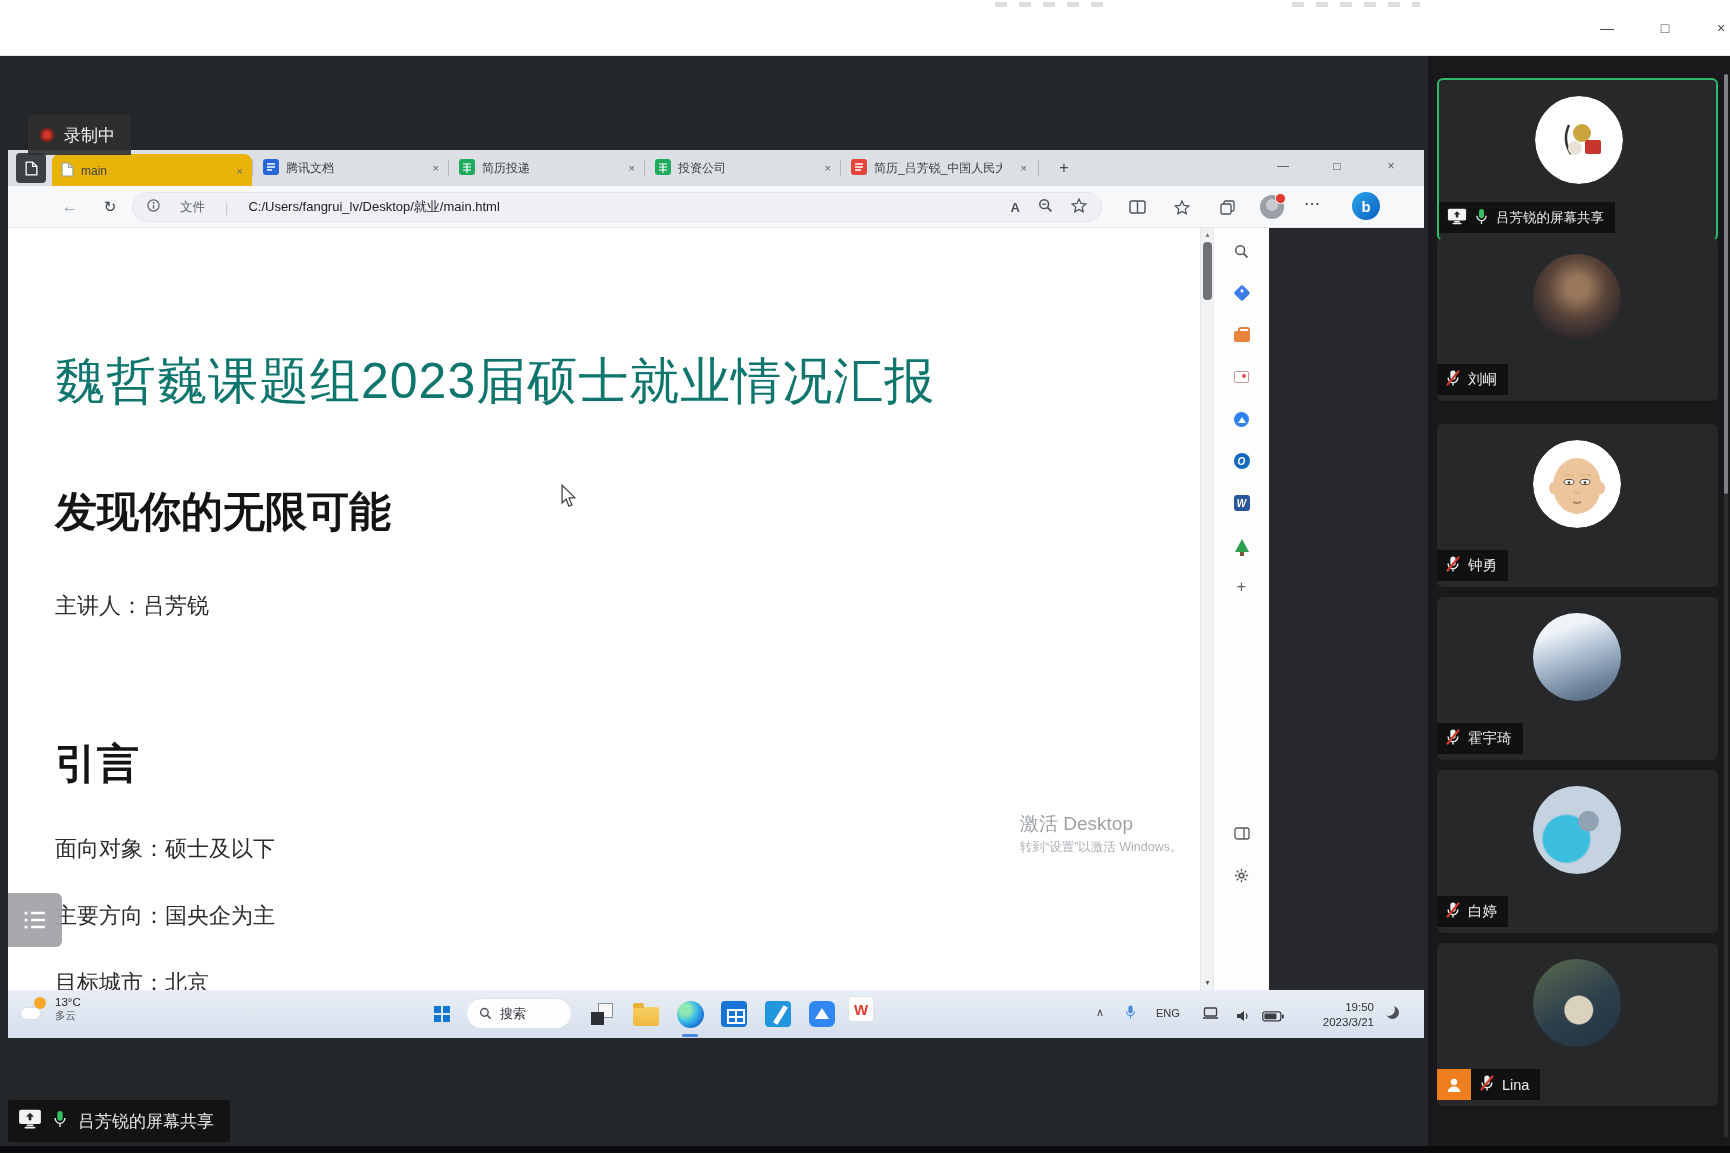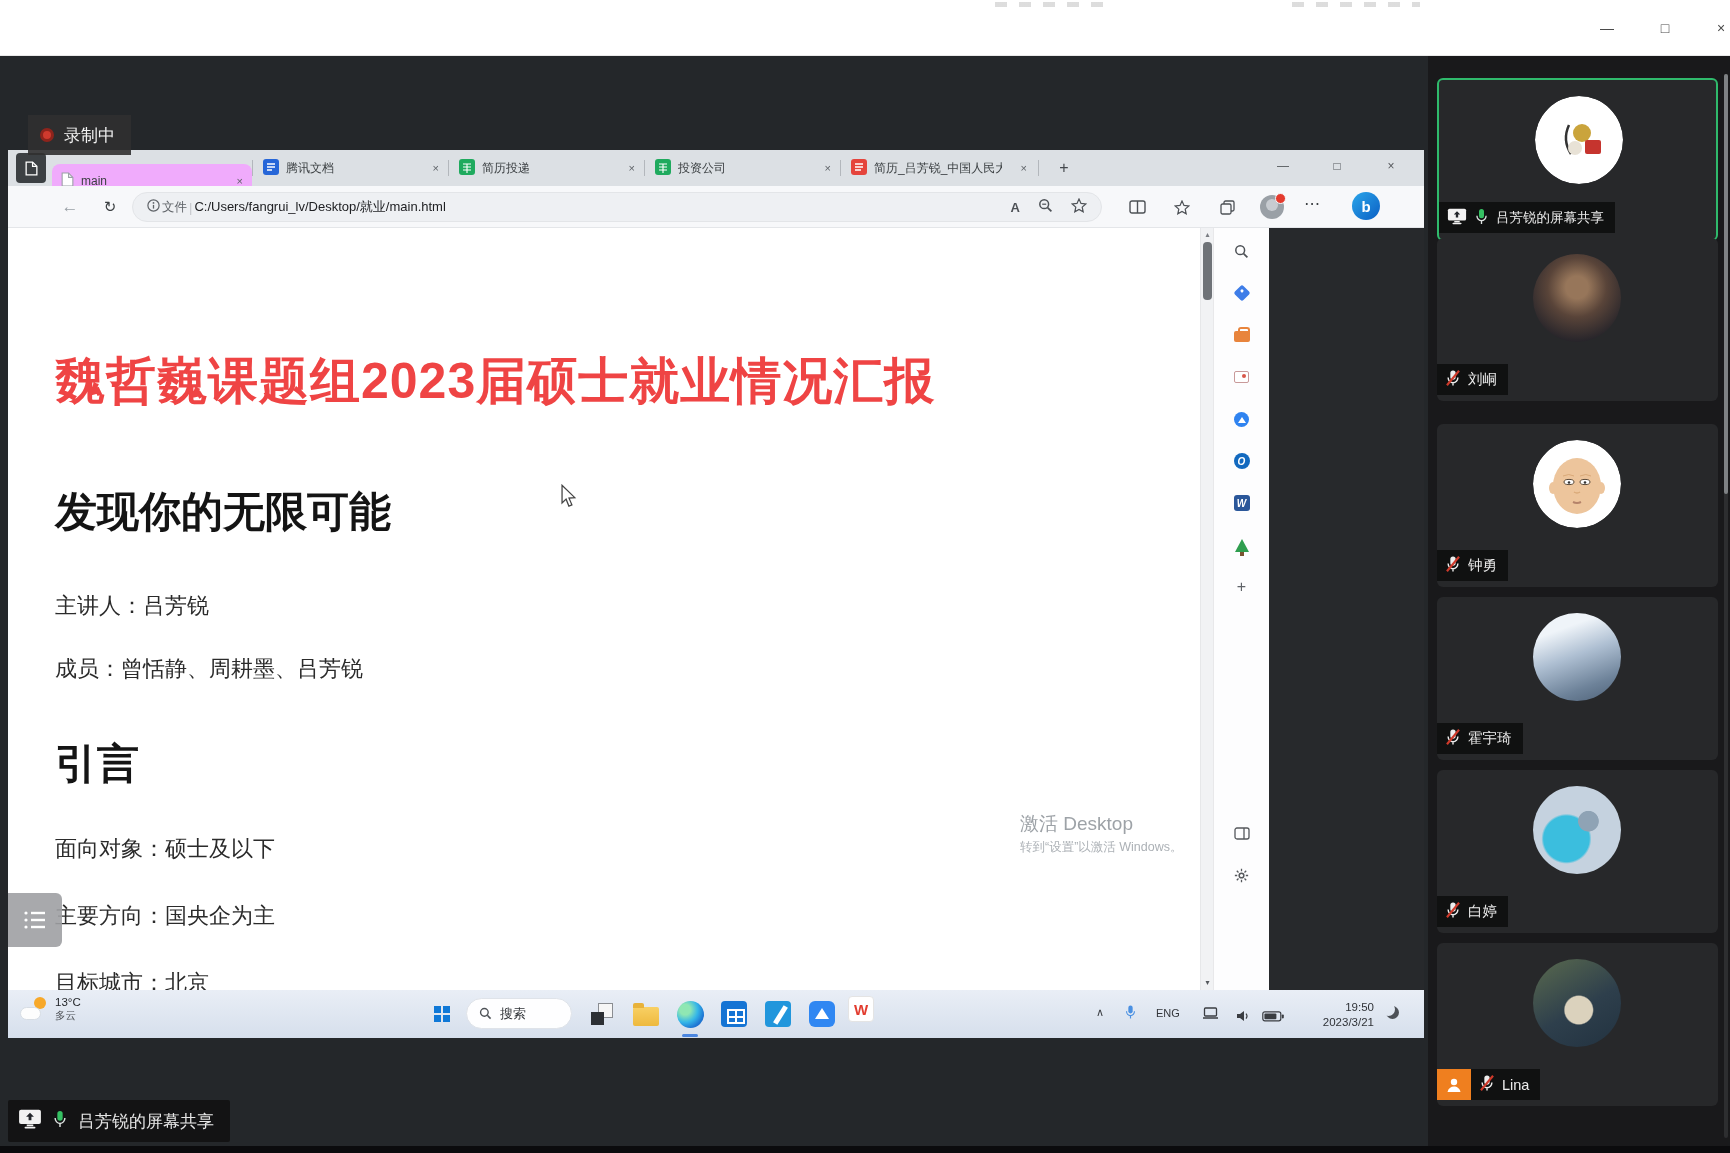--- a/index.html
+++ b/index.html
@@ -20,50 +20,50 @@
   .rec{position:absolute;left:28px;top:59px;height:40px;background:rgba(48,48,48,.9);display:flex;align-items:center;gap:10px;padding:0 16px 0 12px;color:#f2f2f2;font-size:17px;z-index:30}
   .rec-dot{width:14px;height:14px;border-radius:50%;background:#cf3a2e;border:3px solid #8e241c}
 
   
   .screen{position:absolute;left:8px;top:94px;width:1416px;height:888px;background:#fff}
 
   
   .tabstrip{position:absolute;left:0;top:0;width:1416px;height:36px;background:#dce0e4}
   .ts-corner{position:absolute;left:8px;top:3px;width:30px;height:30px;background:#3c4043;border-radius:4px}
   .tab{position:absolute;top:0;height:36px;width:194px;display:flex;align-items:center;gap:7px;padding:0 9px;font-size:12px;color:#3c4043}
-  .tab-active{left:44px;top:14px;width:200px;height:33px;background:#f0abfc;border-radius:8px 8px 0 0}
+  .tab-active{left:44px;top:4px;width:200px;height:33px;background:#eab308;border-radius:8px 8px 0 0}
   .tab-t{white-space:nowrap;overflow:hidden;max-width:128px;flex:1}
   .tab-x{margin-left:auto;font-size:11px;color:#5f6368}
   .t2{left:246px}.t3{left:442px}.t4{left:638px}.t5{left:834px}
   .vsep{position:absolute;top:10px;width:1px;height:16px;background:#b3b7bc}
   .newtab{position:absolute;left:1046px;top:8px;width:20px;height:20px;font-size:16px;color:#44484d;display:flex;align-items:center;justify-content:center}
   .bwin{position:absolute;top:0;width:46px;height:32px;font-size:12px;color:#55585c;display:flex;align-items:center;justify-content:center}
   .bw-min{left:1252px}.bw-max{left:1306px}.bw-close{left:1360px}
 
   
   .toolbar{position:absolute;left:0;top:36px;width:1416px;height:42px;background:#f7f8fa;border-bottom:1px solid #e4e6e9}
   .nav{position:absolute;top:9px;width:24px;height:24px;display:flex;align-items:center;justify-content:center}
   .nav-back{left:50px;font-size:17px;color:#9aa0a6}
   .nav-ref{left:90px;font-size:15px;color:#3c4043}
-  .addr{position:absolute;left:124px;top:6px;width:970px;height:30px;background:#eef0f3;border:1px solid #e3e5e8;border-radius:15px;display:flex;align-items:center;gap:2px;padding:0 14px;font-size:13px;color:#202124}
+  .addr{position:absolute;left:124px;top:6px;width:970px;height:30px;background:#eef0f3;border:1px solid #e3e5e8;border-radius:15px;display:flex;align-items:center;gap:20px;padding:0 14px;font-size:13px;color:#202124}
   .addr-scheme{color:#5f6368;font-size:12.5px}
   .addr-pipe{color:#c4c7cb}
   .addr-right{margin-left:auto;display:flex;align-items:center;gap:18px;color:#4d5156}
   .ra{font-size:13px;font-weight:bold;color:#4d5156}
   .tb-ic{position:absolute;top:10px;width:22px;height:22px;display:flex;align-items:center;justify-content:center}
   .ic-split{left:1118px}.ic-coll{left:1163px}.ic-copy{left:1208px}
   .avatar-btn{position:absolute;left:1252px;top:9px;width:24px;height:24px;border-radius:50%;background:#9aa0a6}
   .avatar-btn::before{content:"";position:absolute;left:6px;top:4px;width:12px;height:12px;border-radius:50%;background:#c7cbd0}
   .avatar-btn::after{content:"";position:absolute;right:-2px;top:-2px;width:9px;height:9px;border-radius:50%;background:#e43b2e;border:1.5px solid #f7f8fa}
   .more{position:absolute;left:1296px;top:8px;font-size:16px;color:#3c4043}
   .bingbtn{position:absolute;left:1344px;top:6px;width:28px;height:28px;border-radius:50%;background:linear-gradient(135deg,#2ba6ea,#0b5fc4);color:#fff;font-size:15px;font-weight:bold;display:flex;align-items:center;justify-content:center}
 
   
   .page{position:absolute;left:0;top:78px;width:1192px;height:762px;background:#fff;overflow:hidden}
-  .h1{position:absolute;left:47px;top:120px;font-size:50px;font-weight:bold;color:#ef4444;letter-spacing:1px}
+  .h1{position:absolute;left:47px;top:120px;font-size:50px;font-weight:normal;color:#0f766e;letter-spacing:1px}
   .h2a{position:absolute;left:47px;top:256px;font-size:42px;font-weight:bold;color:#141414}
   .pl{position:absolute;left:47px;font-size:22px;color:#2b2b2b}
   .p1{top:363px}.p2{top:426px}
   .h2b{position:absolute;left:47px;top:508px;font-size:42px;font-weight:bold;color:#141414}
   .p3{top:606px}.p4{top:673px}.p5{top:740px}
   .wm1{position:absolute;left:1012px;top:583px;font-size:19px;color:rgba(140,146,152,.85)}
   .wm2{position:absolute;left:1012px;top:611px;font-size:12.5px;color:rgba(150,156,162,.8)}
   .cursor{position:absolute;left:552px;top:256px;z-index:5}
   .scrollv{position:absolute;left:1192px;top:78px;width:13px;height:762px;background:#f1f2f4;border-left:1px solid #e6e7e9}
   .sc-up{position:absolute;left:0;top:0;width:13px;height:12px;font-size:8px;color:#7a7d82;display:flex;align-items:center;justify-content:center}
@@ -280,21 +280,20 @@
         </div>
       <div class="avatar-btn"></div>
       <div class="more">⋯</div>
       <div class="bingbtn">b</div>
     </div>
 
     <div class="page">
       <div class="h1">魏哲巍课题组2023届硕士就业情况汇报</div>
       <div class="h2a">发现你的无限可能</div>
       <div class="pl p1">主讲人：吕芳锐</div>
-      <div class="pl p2">成员：曾恬静、周耕墨、吕芳锐</div>
       <div class="h2b">引言</div>
       <div class="pl p3">面向对象：硕士及以下</div>
       <div class="pl p4">主要方向：国央企为主</div>
       <div class="pl p5">目标城市：北京</div>
       <div class="wm1">激活 Desktop</div>
       <div class="wm2">转到“设置”以激活 Windows。</div>
       <div class="cursor">
         <svg width="18" height="24" viewBox="0 0 13 19">
             <path d="M1 1v14l3.2-3 2.2 5.5 2.4-1-2.3-5.3 4.6-.4z" fill="#fff" stroke="#444" stroke-width="1"></path>
           </svg>

